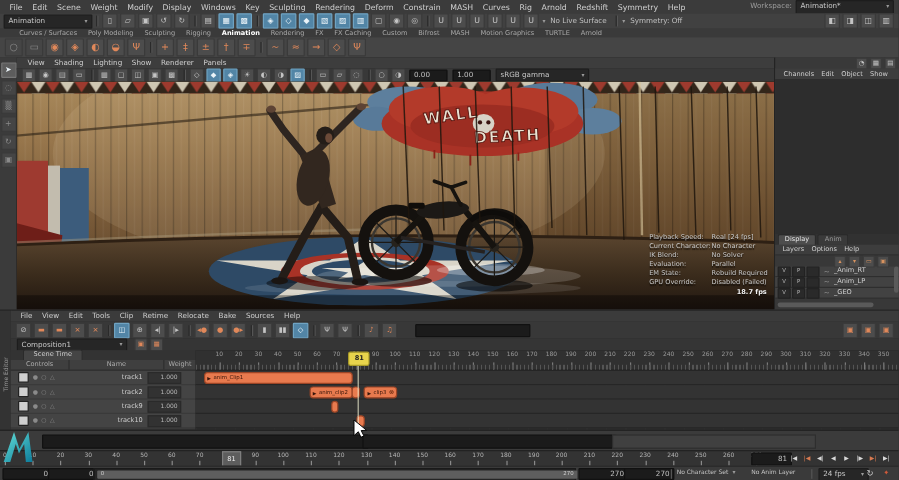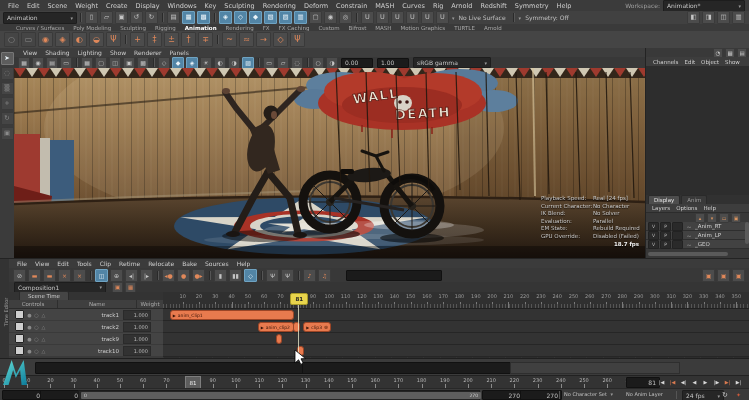--- a/index.html
+++ b/index.html
@@ -173,21 +173,21 @@
 <body>
 
 <div id="app">
 
   <div id="menubar" class="row">
     <div id="menubar-items" style="display:flex;align-items:center;">
         <div class="mi">File</div>
         <div class="mi">Edit</div>
         <div class="mi">Scene</div>
         <div class="mi">Weight</div>
-        <div class="mi">Create</div>
+        <div class="mi">Modify</div>
         <div class="mi">Display</div>
         <div class="mi">Windows</div>
         <div class="mi">Key</div>
         <div class="mi">Sculpting</div>
         <div class="mi">Rendering</div>
         <div class="mi">Deform</div>
         <div class="mi">Constrain</div>
         <div class="mi">MASH</div>
         <div class="mi">Curves</div>
         <div class="mi">Rig</div>

